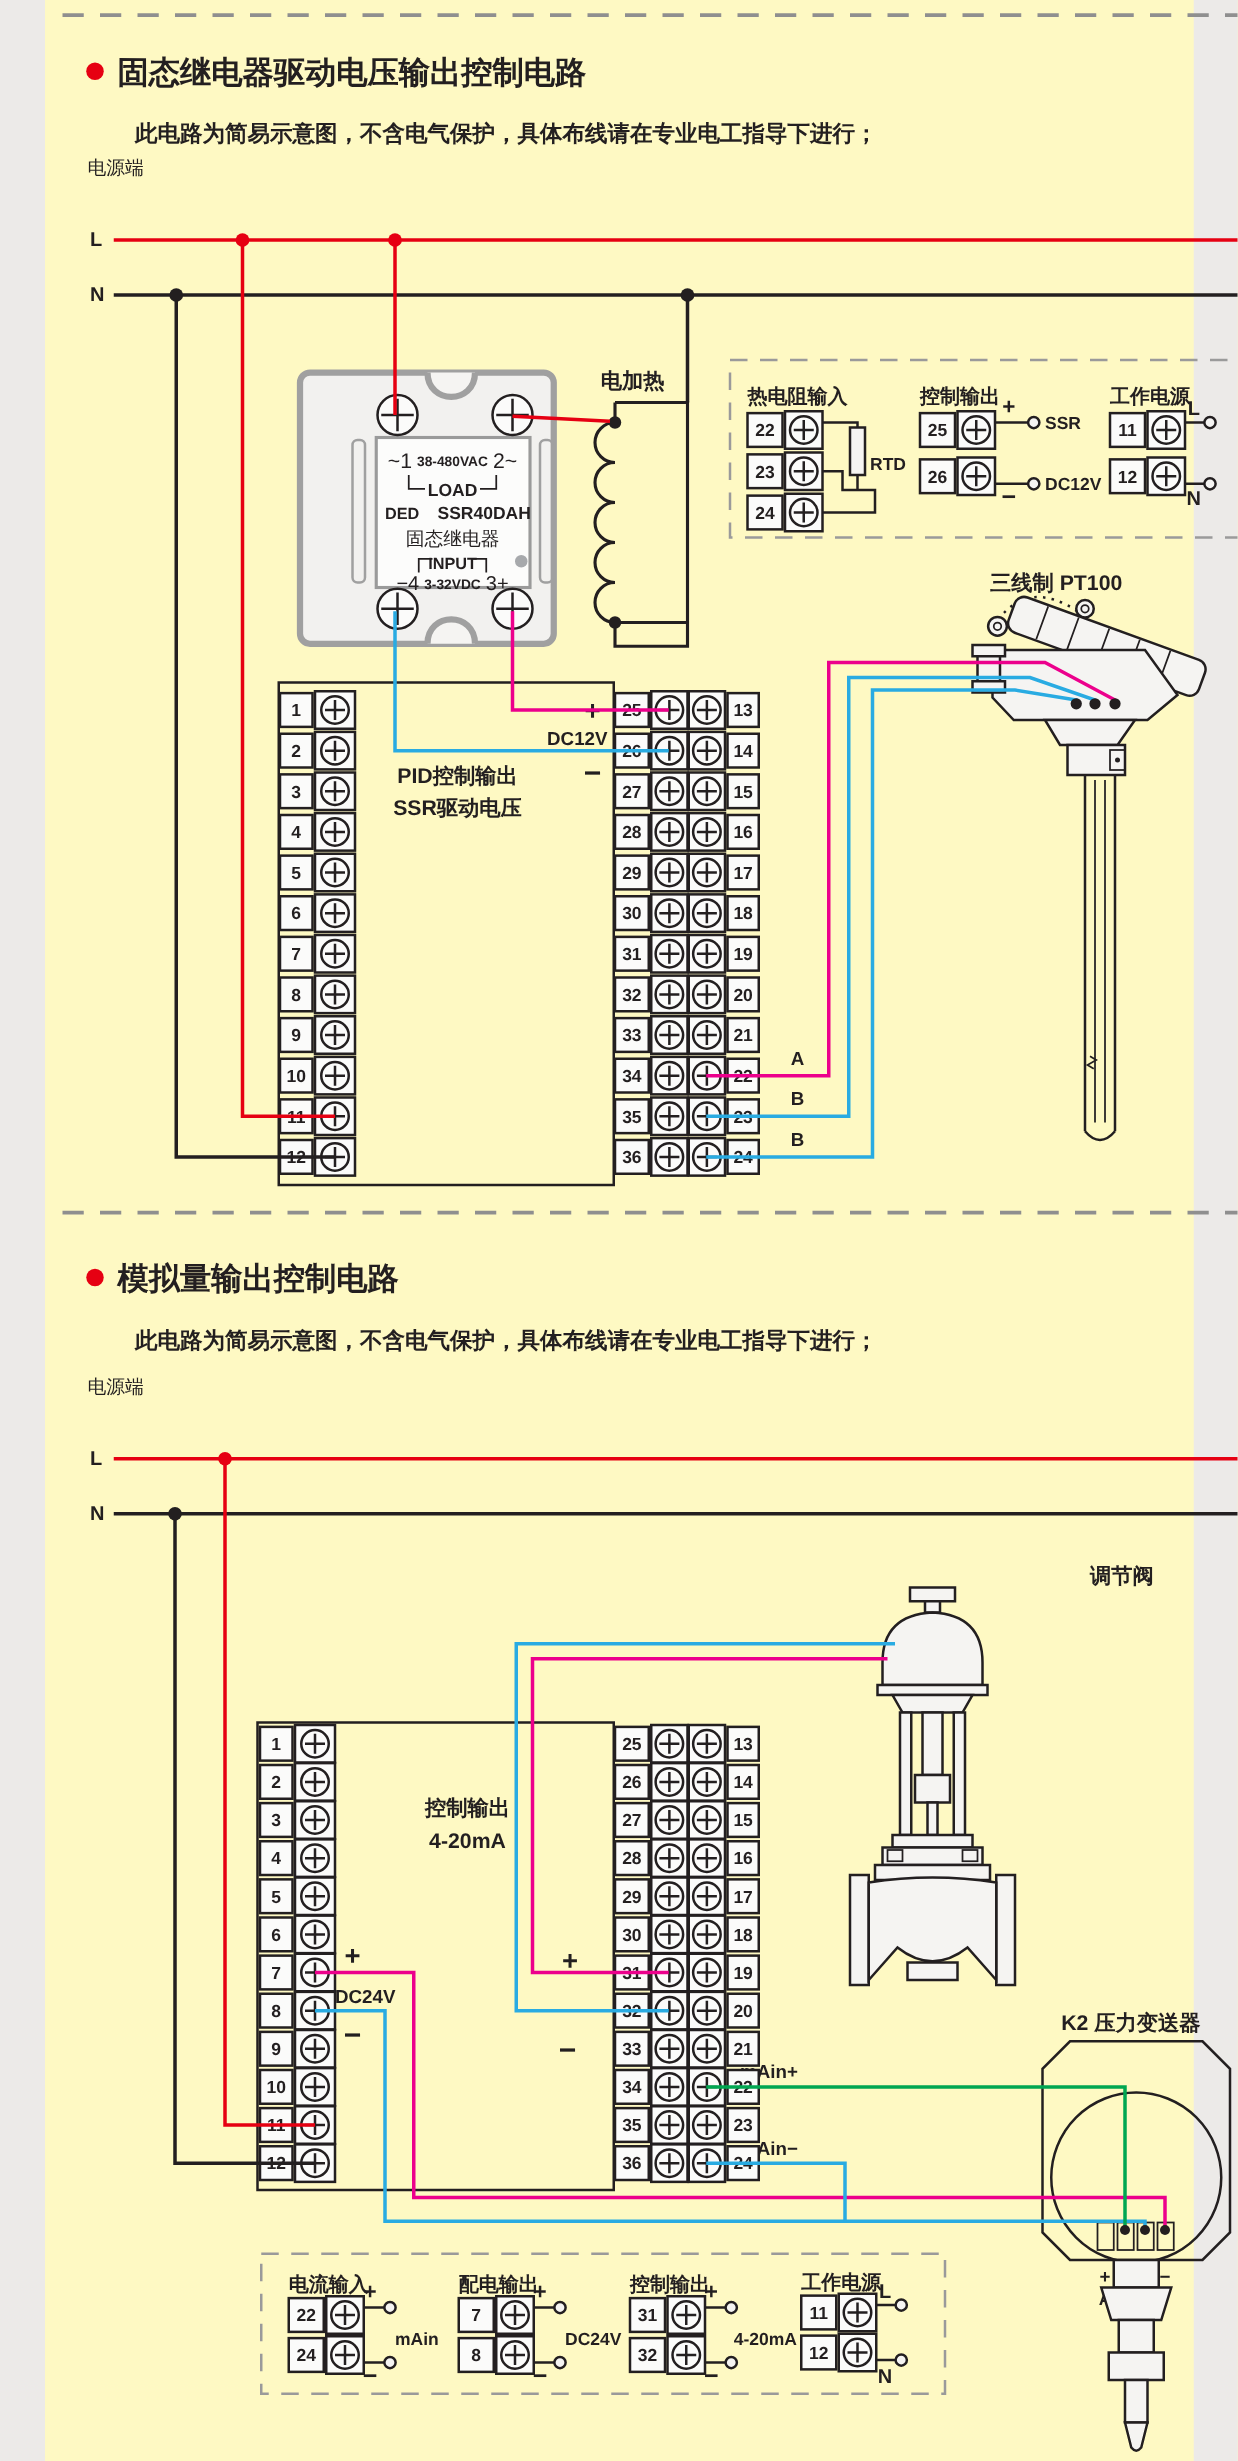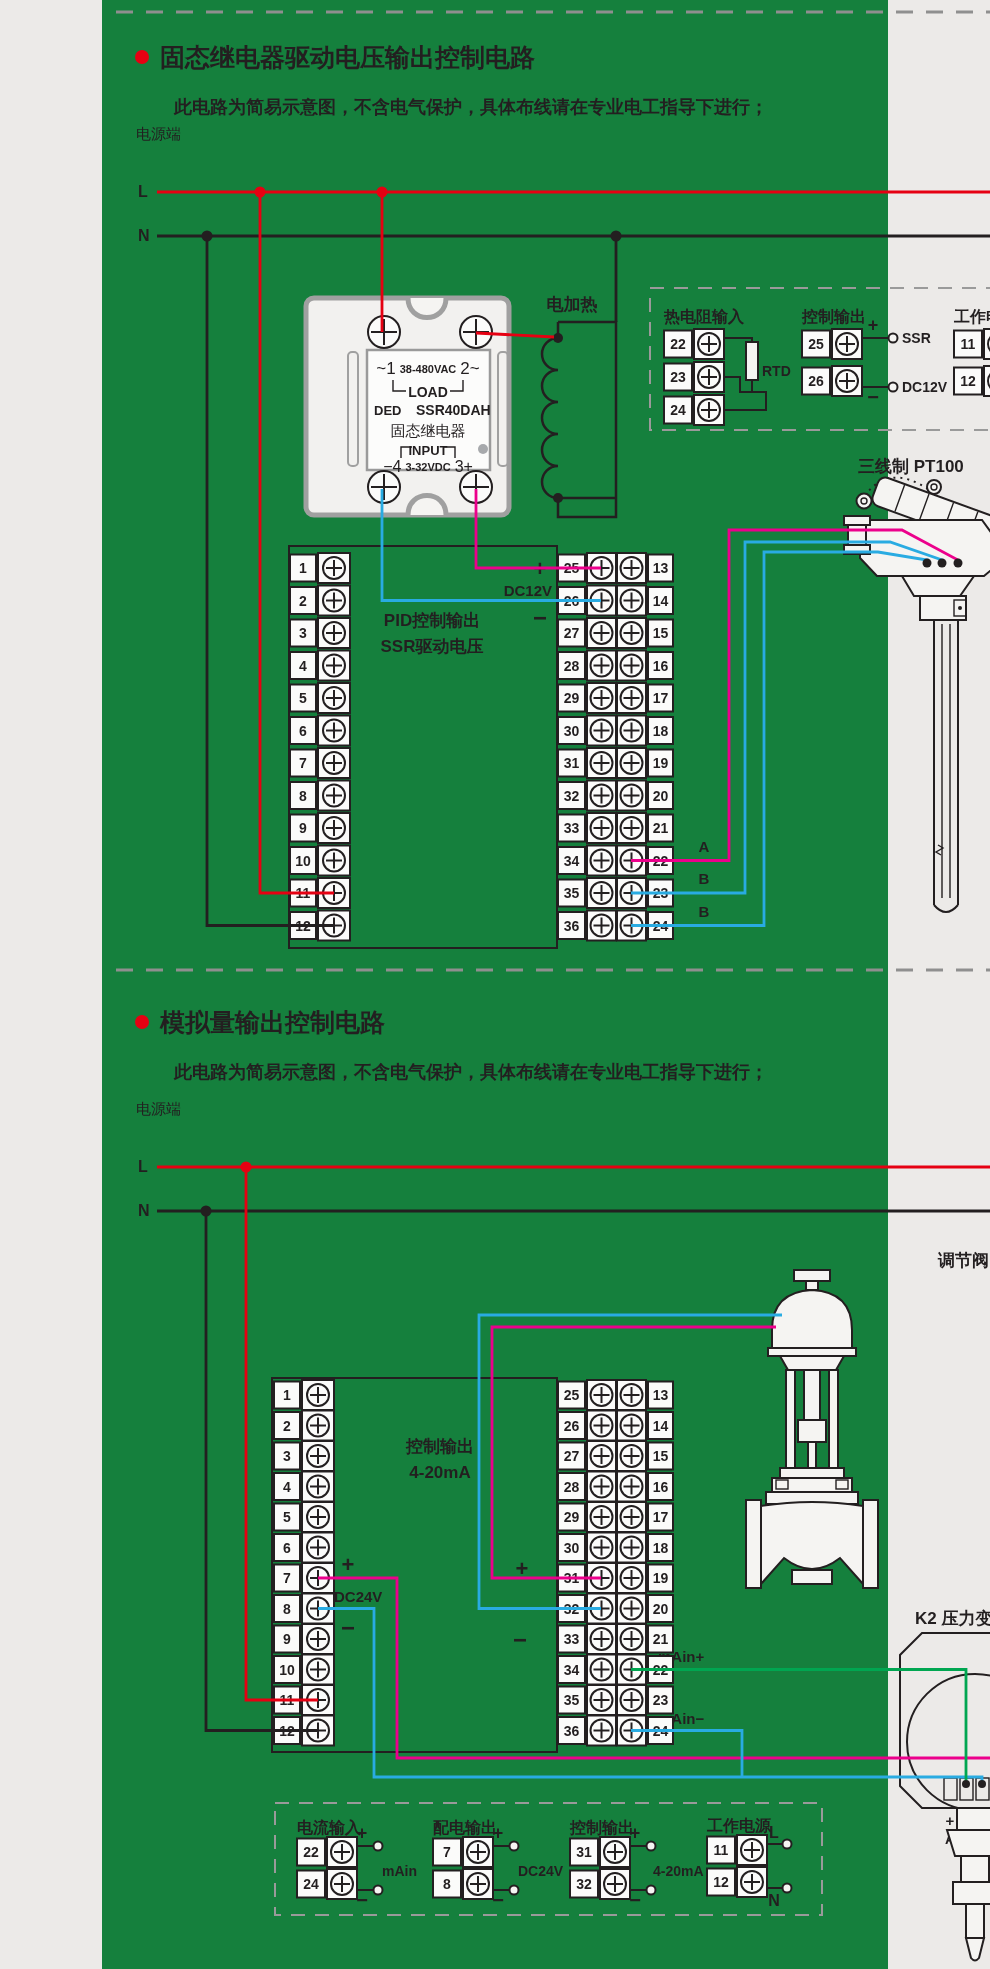--- a/index.html
+++ b/index.html
@@ -1,16 +1,16 @@
 <!DOCTYPE html>
 <html><head>
 <meta charset="utf-8">
 <style>
   html,body{margin:0;padding:0;background:#eceae8;}
-  #page{position:relative;width:786px;height:1969px;background:#15803d;margin:0 auto;
+  #page{position:relative;width:919px;height:1969px;background:#fef9c3;margin:0 auto;
         font-family:"Liberation Sans","DejaVu Sans",sans-serif;}
   svg text{font-family:"Liberation Sans","DejaVu Sans",sans-serif;fill:#231f20;}
   .b{font-weight:700;}
   .mid{text-anchor:middle;}
   .end{text-anchor:end;}
   .ln{fill:none;stroke:#231f20;stroke-width:2;}
   .lnthin{fill:none;stroke:#231f20;stroke-width:1.4;}
   .ln25{fill:none;stroke:#231f20;stroke-width:2.5;}
   .cellr{fill:#fbfbfa;stroke:#231f20;stroke-width:2;}
   .scw{fill:#fbfbfa;stroke:#231f20;stroke-width:2;}

